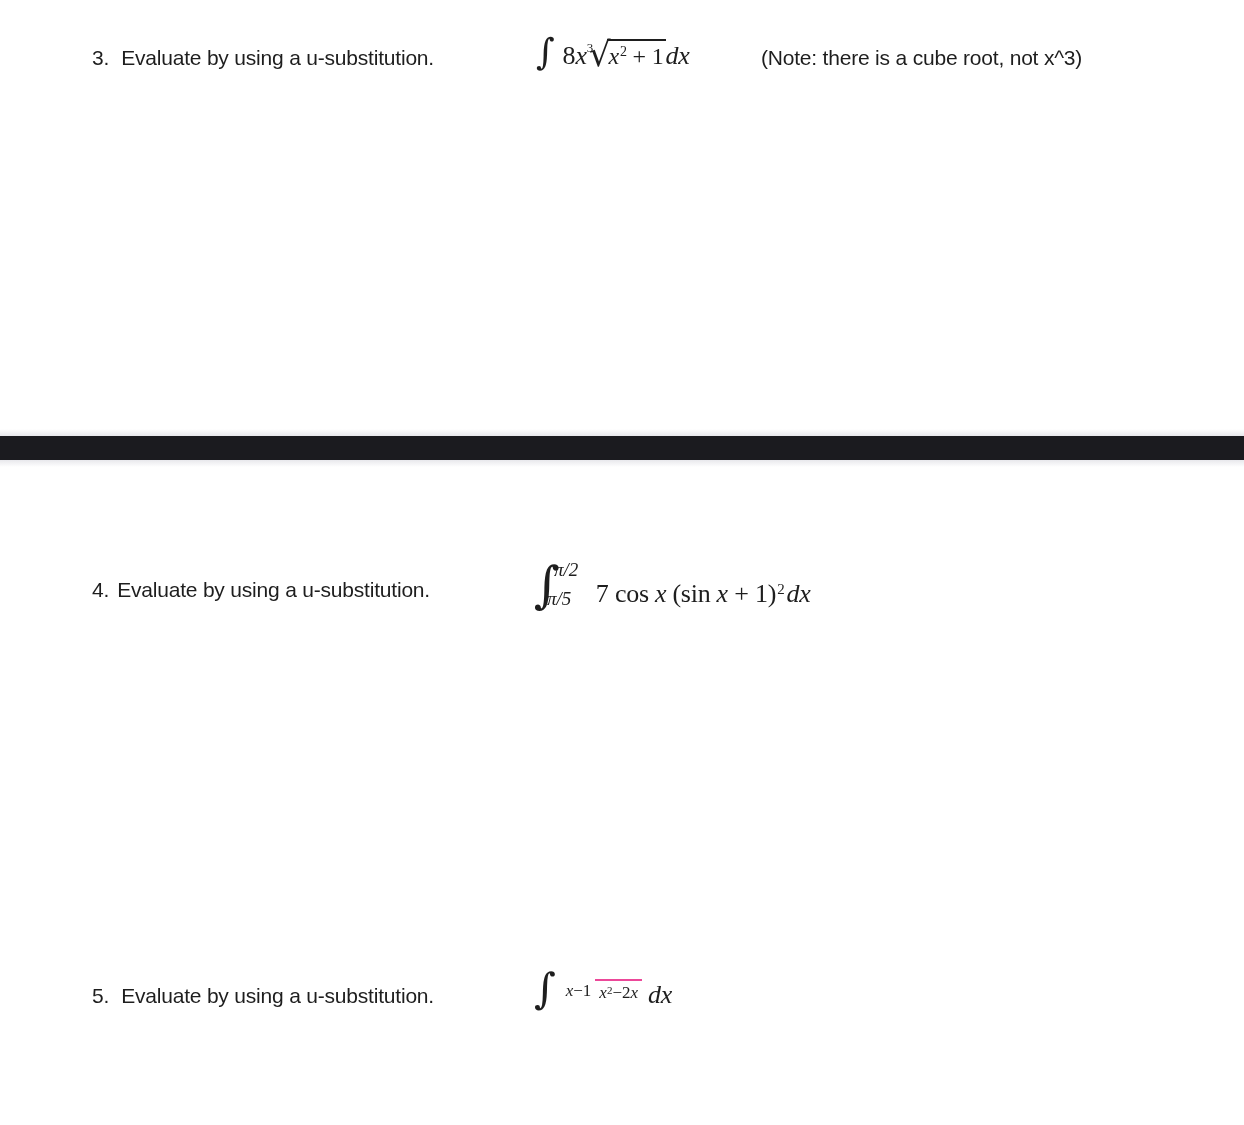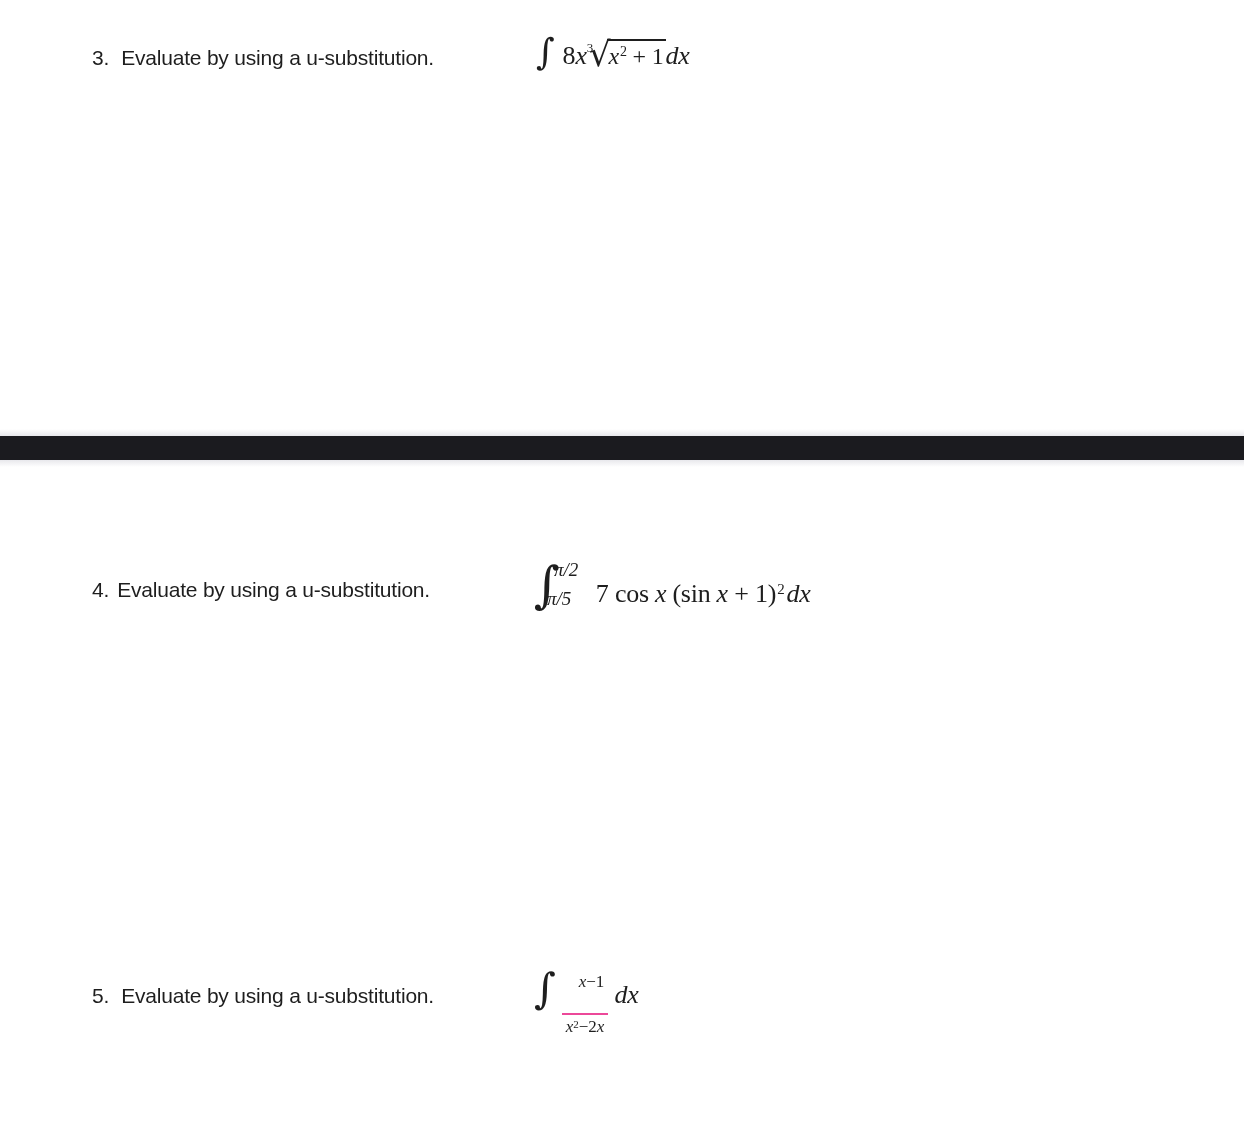--- a/index.html
+++ b/index.html
@@ -62,23 +62,23 @@
   
   .int-wrap { position:relative; display:inline-block; line-height:1; padding-right:36px; }
   .limit {
     position:absolute; font-size:19px; font-style:italic;
     line-height:1; letter-spacing:0;
   }
   .limit.upper { top:0;     left:20px; }
   .limit.lower { bottom:2px; left:13px; }
   
   .frac {
-    display:inline-flex; flex-direction:column; align-items:flex-end;
+    display:inline-flex; align-items:center;
     align-self:center; position:relative; top:3px;
-    font-size:17px; line-height:1.3; letter-spacing:0;gap:19px;
+    font-size:17px; line-height:1.3; letter-spacing:0;
   }
   .frac .num { padding:0 4px 1px; }
   .frac .den { border-top:2px solid #ec4899; padding:1px 4px 0; }
   .sup-s { font-size:11px; font-style:normal; position:relative; top:-0.4em; line-height:0; }
   
   .break-shadow-top {
     position:absolute; left:0; width:1244px; top:429px; height:7px;
     background:linear-gradient(to bottom, #ffffff, #e8e8ec);
   }
   .break-bar {
@@ -101,20 +101,21 @@
   </div>
 
   <div class="math" style="left:536px; top:34px;">
     <span class="int" style="font-size:36px;">∫</span>
     <span class="up ml8">8</span>
     <span class="it">x</span>
     <span class="root ml10"><span class="root-index">3</span><span class="radical">√</span><span class="radicand"><span class="it">x</span><span class="sup">2</span><span class="up"> + 1</span></span></span>
     <span class="it">dx</span>
   </div>
 
+  <div class="note" style="left:761px; top:46px;">(Note: there is a cube root, not x^3)</div>
 
   <div class="break-shadow-top"></div>
   <div class="break-bar"></div>
   <div class="break-shadow-bottom"></div>
 
   <div class="prompt-row gap-narrow" style="left:92px; top:578px;">
     <span>4.</span>
     <span>Evaluate by using a u-substitution.</span>
   </div>
 

